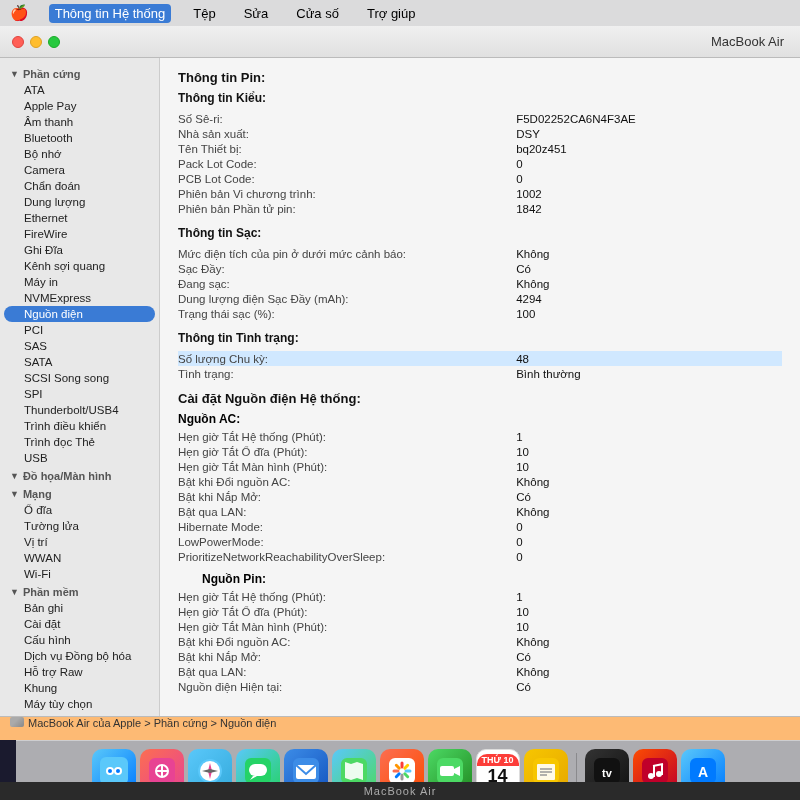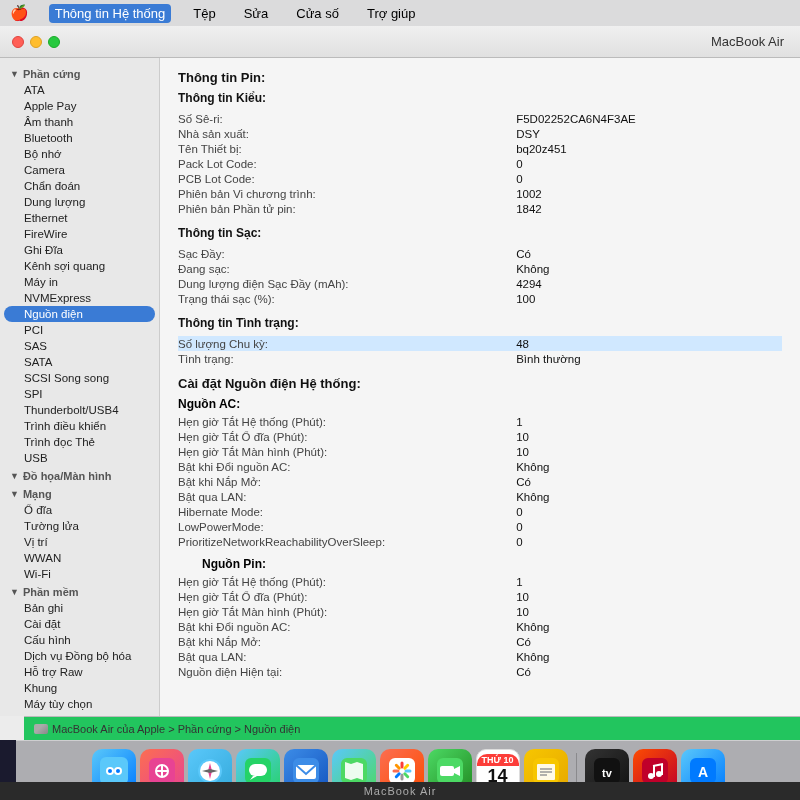--- a/index.html
+++ b/index.html
@@ -164,29 +164,27 @@
       font-weight: 500;
     }
 
     .highlight-row td {
       background: #d0e8ff;
     }
 
     
     .breadcrumb-bar {
       height: 24px;
-      background: #22c55e;
+      background: #fdba74;
       border-top: 1px solid #bbb;
       display: flex;
-      align-items: center;
       padding: 0 10px;
       font-size: 11px;
       color: #333;
       gap: 4px;
-      margin-left: 24px;
     }
     .breadcrumb-icon {
       width: 14px;
       height: 10px;
       background: linear-gradient(135deg, #aaa 40%, #888 100%);
       border-radius: 2px;
       display: inline-block;
     }
 
     
@@ -398,20 +396,24 @@
         <tr>
           <td>Phiên bản Phần tử pin:</td>
           <td>1842</td>
         </tr>
       </tbody>
         </table>
 
       <div class="section-title" style="font-weight:600; font-size:12px;">Thông tin Sạc:</div>
       <table class="info-table">
         <tbody>
+            <tr>
+          <td>Mức điện tích của pin ở dưới mức cảnh báo:</td>
+          <td>Không</td>
+        </tr>
         <tr>
           <td>Sạc Đầy:</td>
           <td>Có</td>
         </tr>
         <tr>
           <td>Đang sạc:</td>
           <td>Không</td>
         </tr>
         <tr>
           <td>Dung lượng điện Sạc Đầy (mAh):</td>

